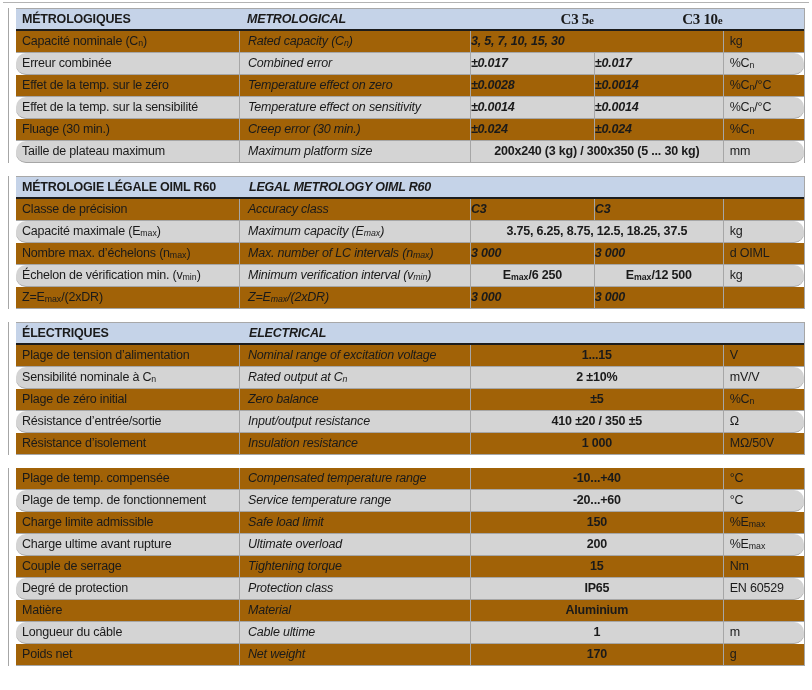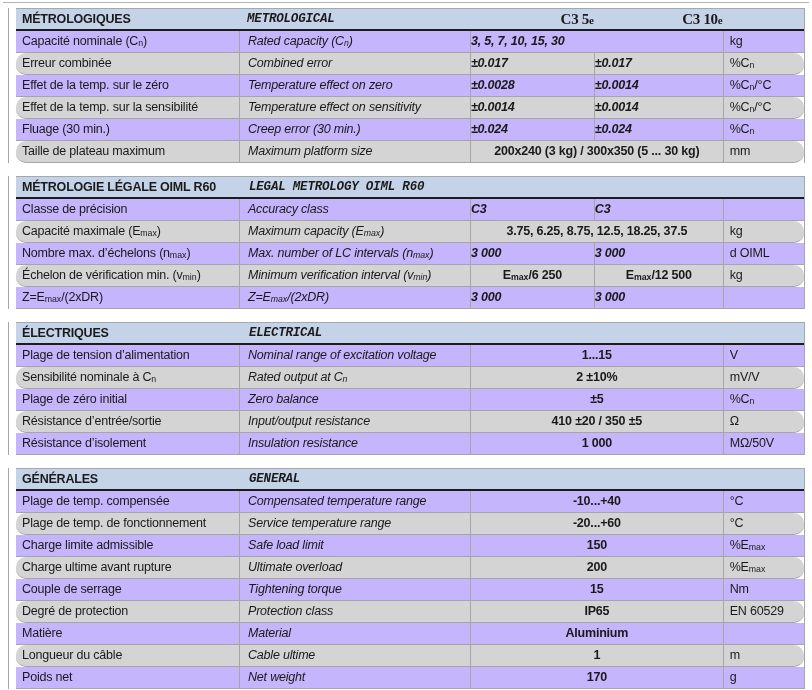--- a/index.html
+++ b/index.html
@@ -14,34 +14,34 @@
   .spec-section{
     margin-bottom:13px;width:797px;box-sizing:border-box;
     border-left:1px solid #a6a6a6;border-right:1px solid #a6a6a6;padding-left:7px;
   }
   .sec-header{
     display:flex;height:20px;line-height:20px;background:#c5d3e8;
     border-top:1px solid #a8a8a8;border-bottom:2px solid #1c1c1c;
     font-weight:bold;font-size:12.5px;
   }
   .row{
-    display:flex;height:21px;line-height:21px;background:#c4b5fd;
+    display:flex;height:21px;line-height:21px;background:#a16207;
     border-bottom:1px solid #a6a6a6;font-size:12.5px;
   }
   .row.alt{background:#d4d4d4;border-radius:10px;}
   .cell,.hc{box-sizing:border-box;white-space:nowrap;overflow:hidden;}
   .c-fr{width:225px;padding-left:6px;}
   .c-en{width:233px;border-left:1px solid #a6a6a6;padding-left:8px;}
   .c-v3{width:125px;border-left:1px solid #a6a6a6;}
   .c-v4{width:130px;border-left:1px solid #a6a6a6;}
   .c-merged{width:255px;border-left:1px solid #a6a6a6;}
   .c-unit{width:82px;border-left:1px solid #a6a6a6;padding-left:6px;}
   .sec-header .c-en,.sec-header .c-v3,.sec-header .c-v4,
   .sec-header .c-unit{border-left:none;padding-left:0;}
-  .sec-header .c-en{padding-left:8px;font-family:Liberation Mono, monospace;}
+  .sec-header .c-en{padding-left:8px;}
   .en{font-style:italic;}
   .val{font-weight:bold;}
   .a-right{text-align:left;padding-right:6px;font-style:italic;}
   .a-center{text-align:center;}
   .colhead{font-size:15px;font-weight:bold;text-align:right;letter-spacing:-0.3px;font-family:Liberation Serif, serif;}
   .colhead sub{font-size:11px;vertical-align:baseline;}
   sub{font-size:70%;vertical-align:-1px;line-height:0;letter-spacing:0;}
 </style>
 </head>
 <body>
@@ -168,24 +168,20 @@
           <div class="cell c-unit unit">Ω</div>
         </div>
         <div class="row">
           <div class="cell c-fr">Résistance d’isolement</div>
           <div class="cell c-en en">Insulation resistance</div>
           <div class="cell c-merged val a-center">1 000</div>
           <div class="cell c-unit unit">MΩ/50V</div>
         </div>
       </div>
       <div class="spec-section">
-        <div class="sec-header">
-          <div class="hc c-fr">GÉNÉRALES</div>
-          <div class="hc c-en en">GENERAL</div>
-        </div>
         <div class="row">
           <div class="cell c-fr">Plage de temp. compensée</div>
           <div class="cell c-en en">Compensated temperature range</div>
           <div class="cell c-merged val a-center">-10...+40</div>
           <div class="cell c-unit unit">°C</div>
         </div>
         <div class="row alt">
           <div class="cell c-fr">Plage de temp. de fonctionnement</div>
           <div class="cell c-en en">Service temperature range</div>
           <div class="cell c-merged val a-center">-20...+60</div>

